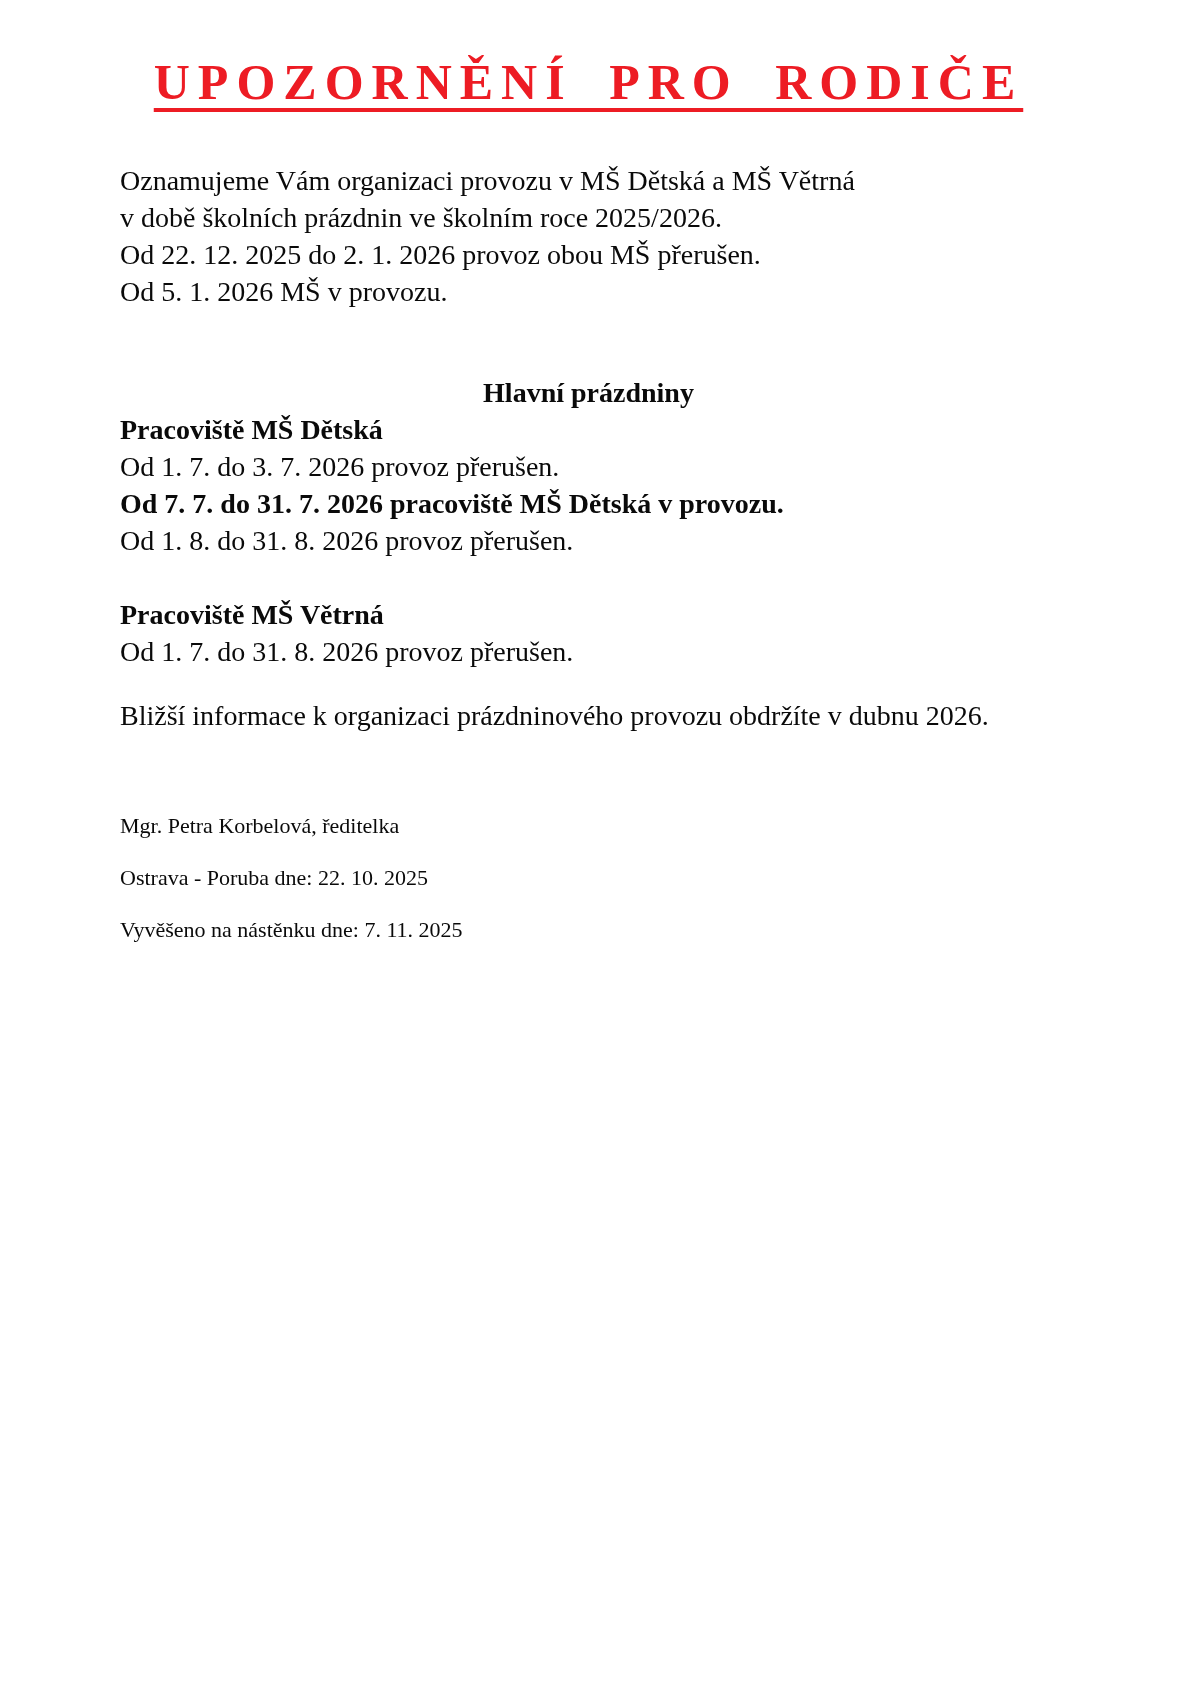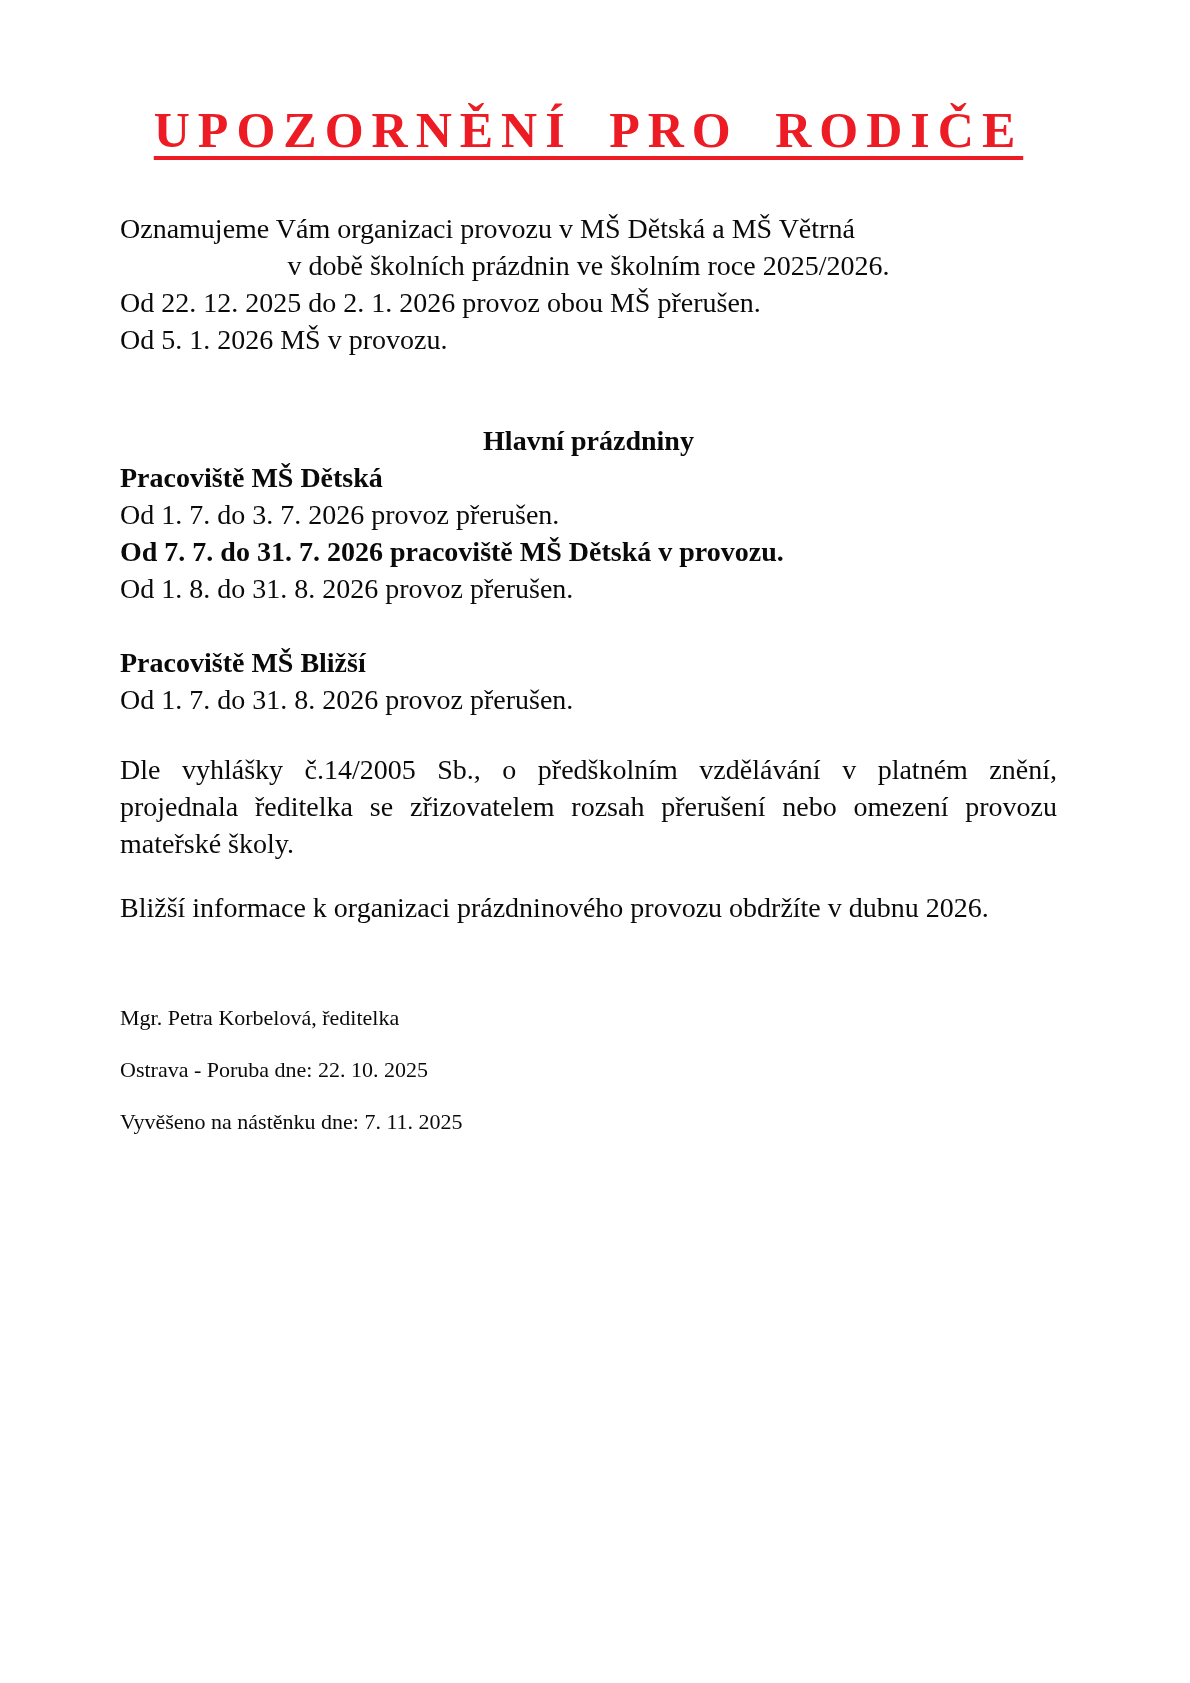--- a/index.html
+++ b/index.html
@@ -7,21 +7,21 @@
     padding: 0;
     background: #ffffff;
   }
   .page {
     position: relative;
     width: 1190px;
     height: 1683px;
     margin: 0 auto;
     background: #ffffff;
     box-sizing: border-box;
-    padding: 100px 133px 0 120px;
+    padding: 52px 133px 0 120px;
     font-family: "Liberation Serif", "DejaVu Serif", serif;
     font-size: 28px;
     line-height: 37px;
     color: #0a0a0a;
     overflow: hidden;
   }
   .doc-title {
     margin: 0 0 0 0;
     font-size: 50px;
     line-height: 60px;
@@ -81,49 +81,44 @@
 </style>
 </head>
 <body>
 
 <div class="page">
 
   <h1 class="doc-title" style="color: rgb(237, 28, 36); text-decoration-color: rgb(237, 28, 36);">UPOZORNĚNÍ PRO RODIČE</h1>
 
   <div class="intro">
     <div class="line" style="">Oznamujeme Vám organizaci provozu v MŠ Dětská a MŠ Větrná</div>
-    <div class="line" style="text-align:center">v době školních prázdnin ve školním roce 2025/2026.</div>
+    <div class="line" style="">v době školních prázdnin ve školním roce 2025/2026.</div>
   </div>
 
   <div>
     <div class="line">Od 22. 12. 2025 do 2. 1. 2026 provoz obou MŠ přerušen.</div>
     <div class="line">Od 5. 1. 2026 MŠ v provozu.</div>
   </div>
 
   <div>
     <div class="section-heading main-holidays">Hlavní prázdniny</div>
 
     <div>
       <div class="sub-heading">Pracoviště MŠ Dětská</div>
       <div class="line">Od 1. 7. do 3. 7. 2026 provoz přerušen.</div>
       <div class="line bold">Od 7. 7. do 31. 7. 2026 pracoviště MŠ Dětská v provozu.</div>
       <div class="line">Od 1. 8. do 31. 8. 2026 provoz přerušen.</div>
     </div>
 
     <div>
-      <div class="sub-heading vetrna">Pracoviště MŠ Bližší</div>
+      <div class="sub-heading vetrna">Pracoviště MŠ Větrná</div>
       <div class="line">Od 1. 7. do 31. 8. 2026 provoz přerušen.</div>
     </div>
   </div>
 
-  <div class="decree">
-    <div class="line just">Dle vyhlášky č.14/2005 Sb., o předškolním vzdělávání v platném znění,</div>
-    <div class="line just">projednala ředitelka se zřizovatelem rozsah přerušení nebo omezení provozu</div>
-    <div class="line">mateřské školy.</div>
-  </div>
 
   <div class="line info-line">Bližší informace k organizaci prázdninového provozu obdržíte v dubnu 2026.</div>
 
   <div class="footer">
     <div class="footer-line">Mgr. Petra Korbelová, ředitelka</div>
     <div class="footer-line">Ostrava - Poruba dne: 22. 10. 2025</div>
     <div class="footer-line">Vyvěšeno na nástěnku dne: 7. 11. 2025</div>
   </div>
 
 </div>

